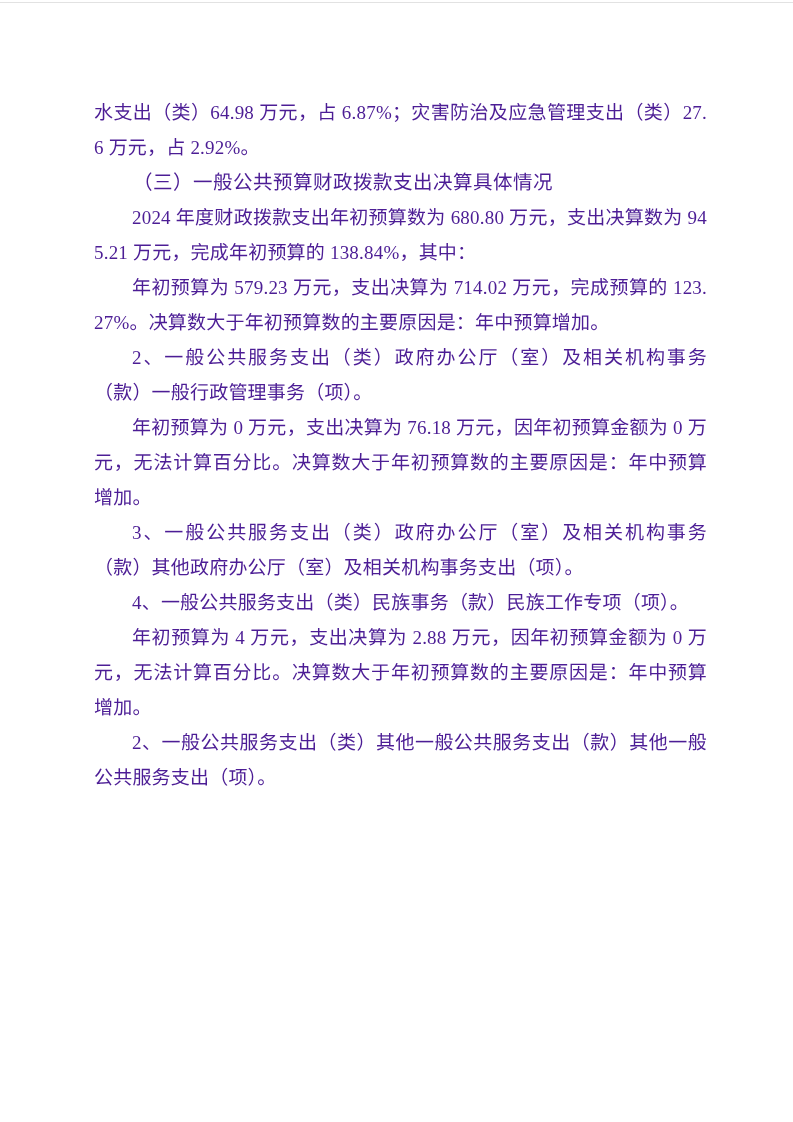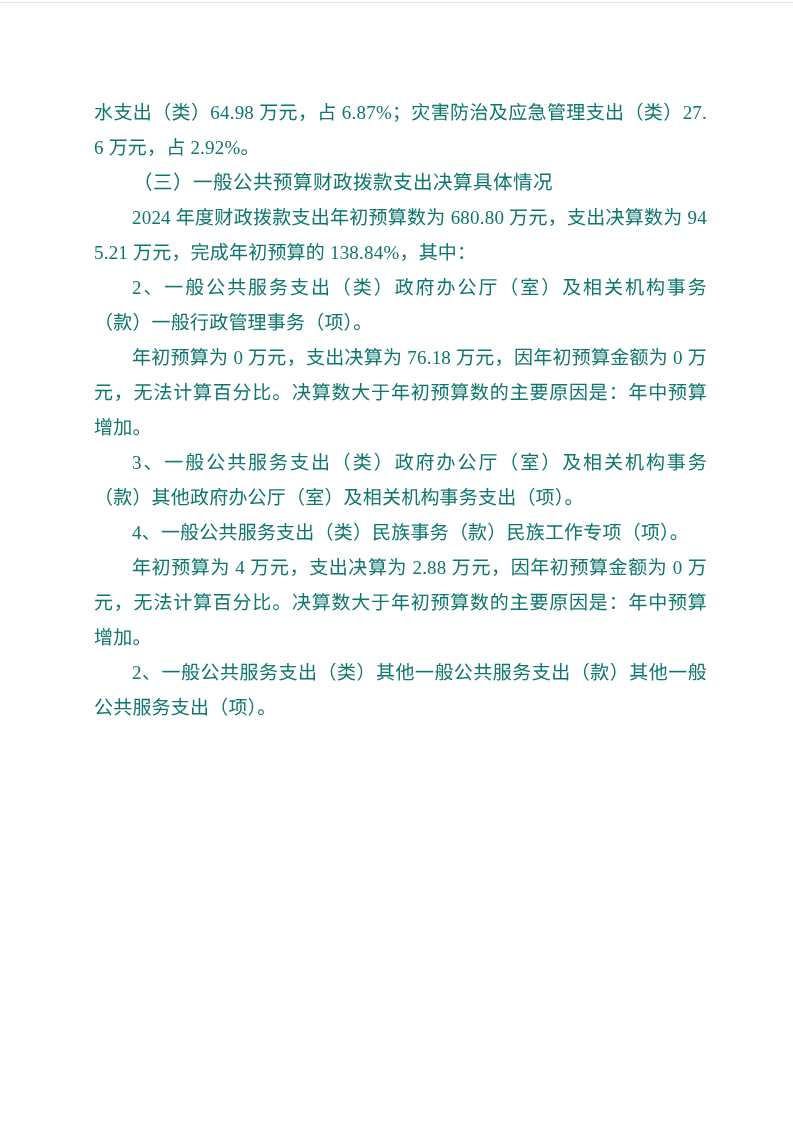--- a/index.html
+++ b/index.html
@@ -7,21 +7,21 @@
     padding: 0;
     background: #ffffff;
   }
   .page {
     position: relative;
     width: 793px;
     height: 852px;
     background: #ffffff;
     overflow: hidden;
     font-family: "Liberation Serif", serif;
-    color: #0f766e;
+    color: #4c1d95;
   }
   
   .page::before {
     content: "";
     position: absolute;
     top: 2px;
     left: 0;
     right: 0;
     height: 1px;
     background: #e2e2e2;
@@ -57,20 +57,21 @@
   }
 </style>
 </head>
 <body>
 
 <div class="page">
   <div class="content" id="document-content">
       <p class="continuation-para">水支出（类）64.98 万元，占 6.87%；灾害防治及应急管理支出（类）27.6 万元，占 2.92%。</p>
       <p class="heading-para">（三）一般公共预算财政拨款支出决算具体情况</p>
       <p class="body-para">2024 年度财政拨款支出年初预算数为 680.80 万元，支出决算数为 945.21 万元，完成年初预算的 138.84%，其中：</p>
+      <p class="body-para">年初预算为 579.23 万元，支出决算为 714.02 万元，完成预算的 123.27%。决算数大于年初预算数的主要原因是：年中预算增加。</p>
       <p class="body-para">2、一般公共服务支出（类）政府办公厅（室）及相关机构事务（款）一般行政管理事务（项）。</p>
       <p class="body-para">年初预算为 0 万元，支出决算为 76.18 万元，因年初预算金额为 0 万元，无法计算百分比。决算数大于年初预算数的主要原因是：年中预算增加。</p>
       <p class="body-para">3、一般公共服务支出（类）政府办公厅（室）及相关机构事务（款）其他政府办公厅（室）及相关机构事务支出（项）。</p>
       <p class="body-para">4、一般公共服务支出（类）民族事务（款）民族工作专项（项）。</p>
       <p class="body-para">年初预算为 4 万元，支出决算为 2.88 万元，因年初预算金额为 0 万元，无法计算百分比。决算数大于年初预算数的主要原因是：年中预算增加。</p>
       <p class="body-para">2、一般公共服务支出（类）其他一般公共服务支出（款）其他一般公共服务支出（项）。</p>
     </div>
 </div>
 
 </body></html>

